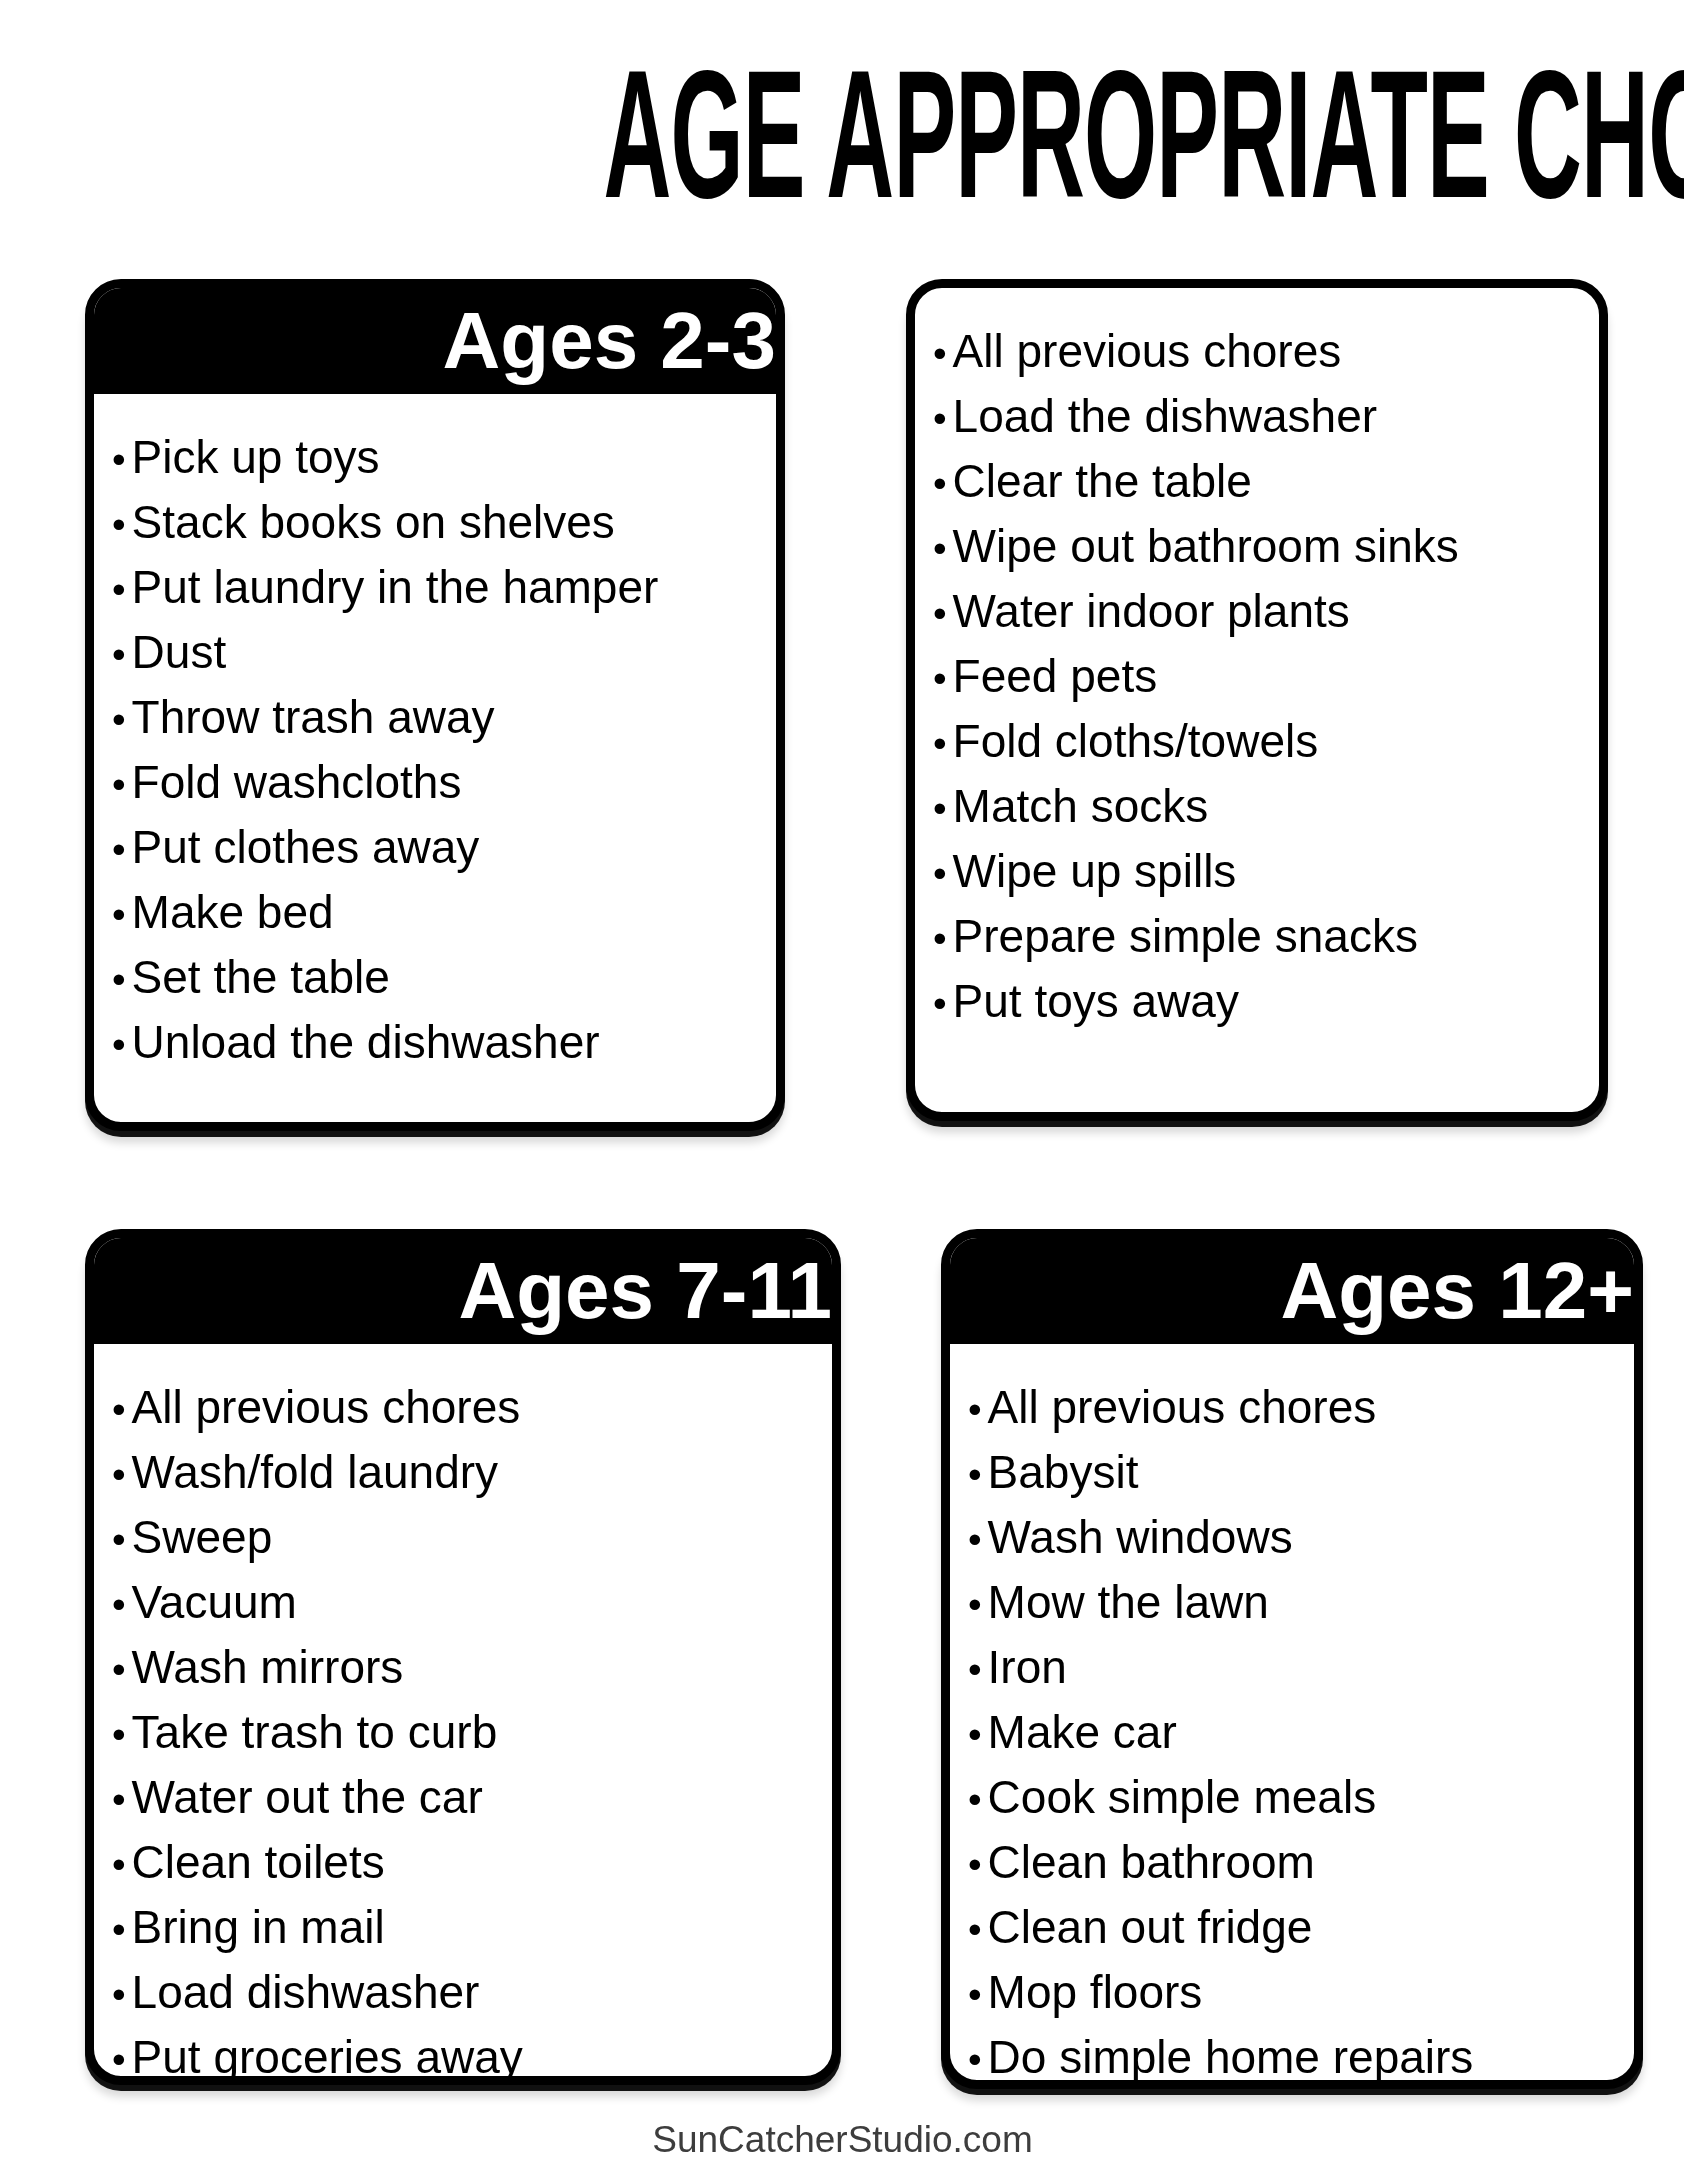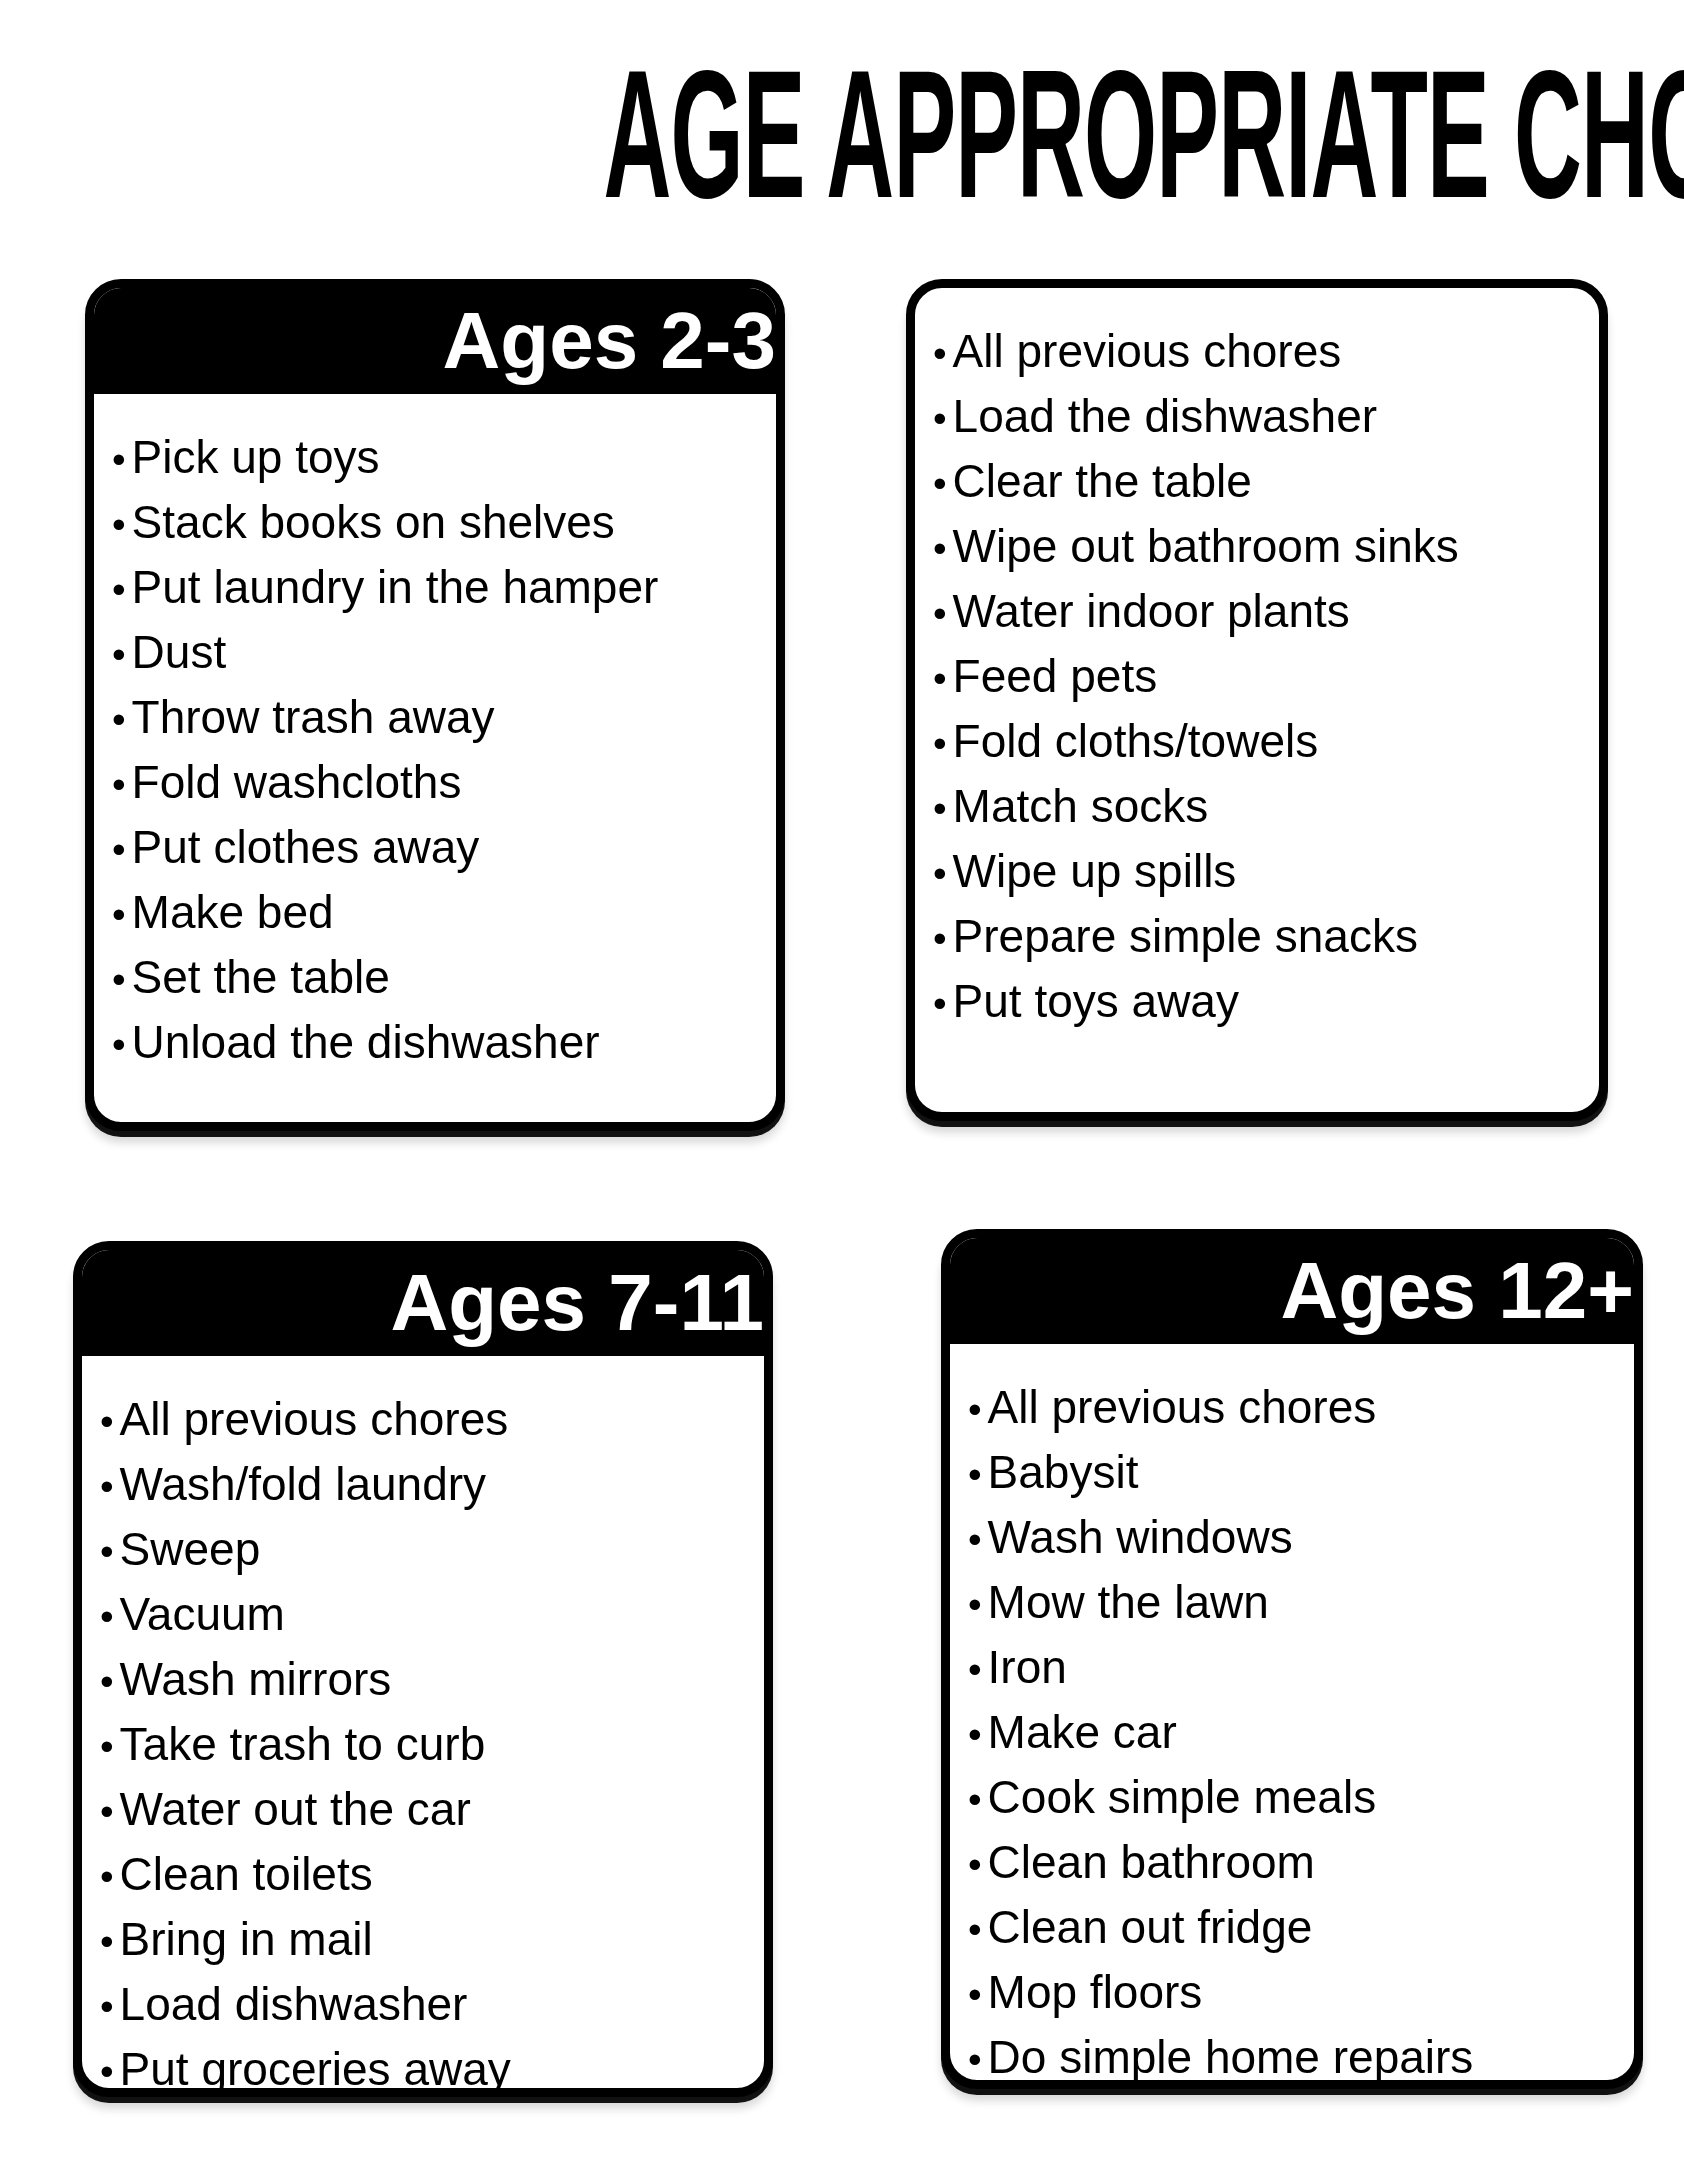--- a/index.html
+++ b/index.html
@@ -45,21 +45,21 @@
   .card {
     position: absolute;
     background: #ffffff;
     border: 9.4px solid var(--body-text);
     border-radius: 36px;
     overflow: hidden;
     box-shadow: 0 6px 0 rgba(0,0,0,0.92), 0 12px 8.5px rgba(0,0,0,0.15);
   }
   #card-0 { left: 85px;  top: 279px;  width: 700px; height: 852px; }
   #card-1 { left: 906px; top: 279px;  width: 702px; height: 842px;  }
-  #card-2 { left: 73px;  top: 1229px; width: 700px; height: 856px; margin-top: 12px; }
+  #card-2 { left: 85px;  top: 1229px; width: 756px; height: 856px; }
   #card-3 { left: 941px; top: 1229px; width: 702px; height: 860px; }
 
   .card-header {
     background: var(--header-bg);
     color: var(--header-text);
     height: 106px;
     display: flex;
     align-items: center;
     justify-content: flex-end;
     font-weight: bold;
@@ -322,15 +322,16 @@
           </li>
           <li>
             <span class="bullet">•</span>
             <span class="txt">Do simple home repairs</span>
           </li>
         </ul>
 
     </div>
   </section>
 
+  <div class="footer">SunCatcherStudio.com</div>
 
 </div>
 
 
 </body></html>

